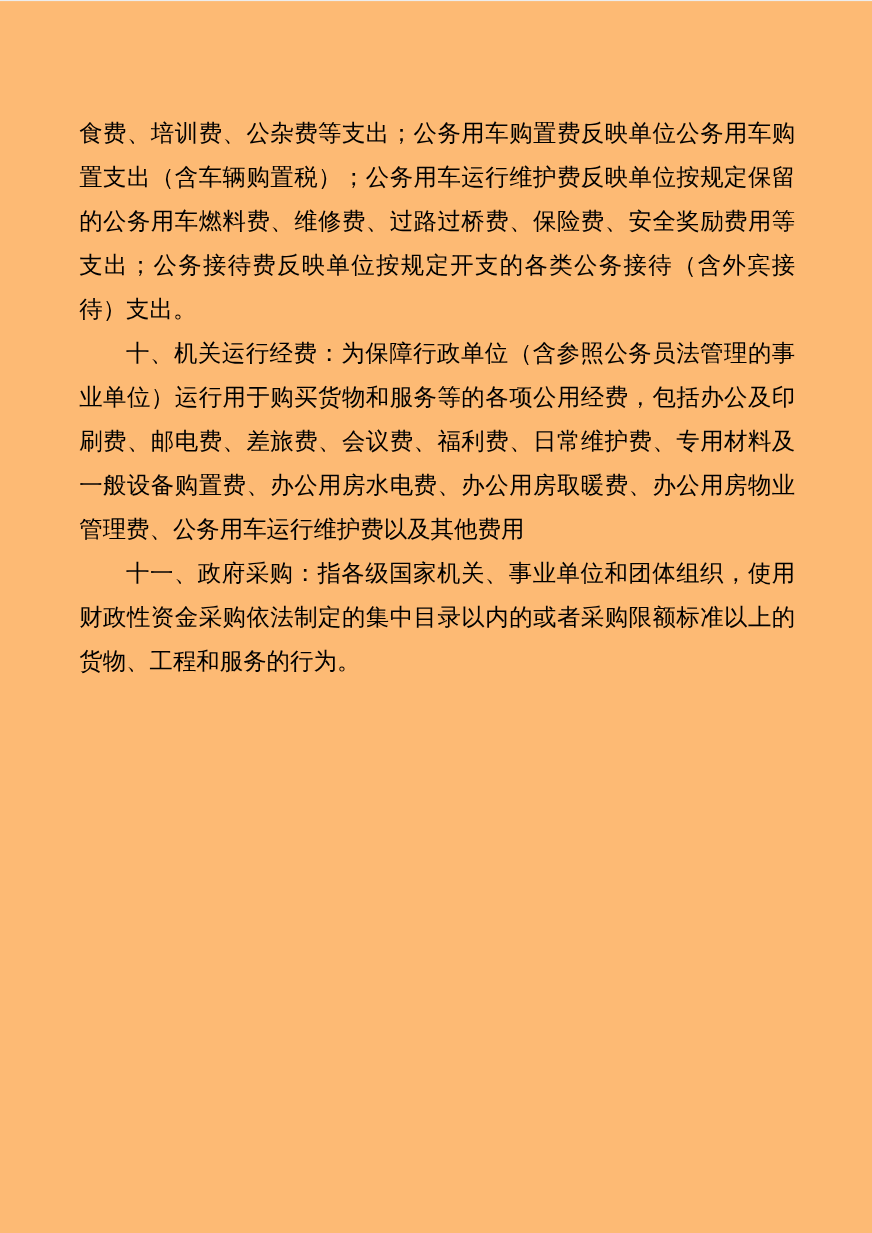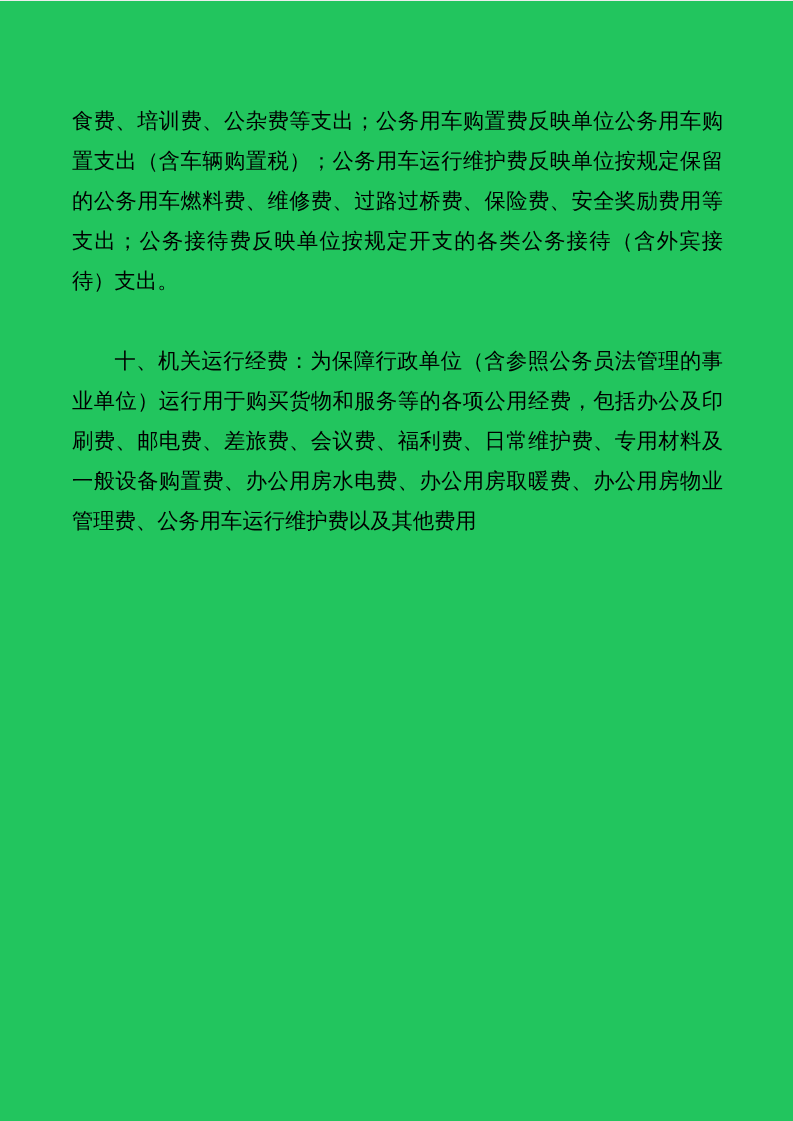--- a/index.html
+++ b/index.html
@@ -9,41 +9,41 @@
   }
   body {
     width: 793px;
     height: 1121px;
     overflow: hidden;
   }
   .page {
     box-sizing: border-box;
     width: 793px;
     height: 1121px;
-    background: #22c55e;
+    background: #fdba74;
     border-top: 1px solid #ededed;
     padding: 100px 70px 0 72px;
   }
   .doc-text p {
     margin: 0;
     padding: 0;
     font-family: "Liberation Sans", sans-serif;
     font-size: 21.3px;
     line-height: 40px;
     color: #000000;
     text-align: justify;
     text-justify: inter-ideograph;
     word-break: break-all;
   }
   .doc-text p.indented {
     text-indent: 2em;
-    margin-top: 40px;
   }
 </style>
 </head>
 <body>
 
 <div class="page">
   <div class="doc-text">
     <p>食费、培训费、公杂费等支出；公务用车购置费反映单位公务用车购置支出（含车辆购置税）；公务用车运行维护费反映单位按规定保留的公务用车燃料费、维修费、过路过桥费、保险费、安全奖励费用等支出；公务接待费反映单位按规定开支的各类公务接待（含外宾接待）支出。</p>
     <p class="indented">十、机关运行经费：为保障行政单位（含参照公务员法管理的事业单位）运行用于购买货物和服务等的各项公用经费，包括办公及印刷费、邮电费、差旅费、会议费、福利费、日常维护费、专用材料及一般设备购置费、办公用房水电费、办公用房取暖费、办公用房物业管理费、公务用车运行维护费以及其他费用</p>
+    <p class="indented">十一、政府采购：指各级国家机关、事业单位和团体组织，使用财政性资金采购依法制定的集中目录以内的或者采购限额标准以上的货物、工程和服务的行为。</p>
   </div>
 </div>
 
 </body></html>

